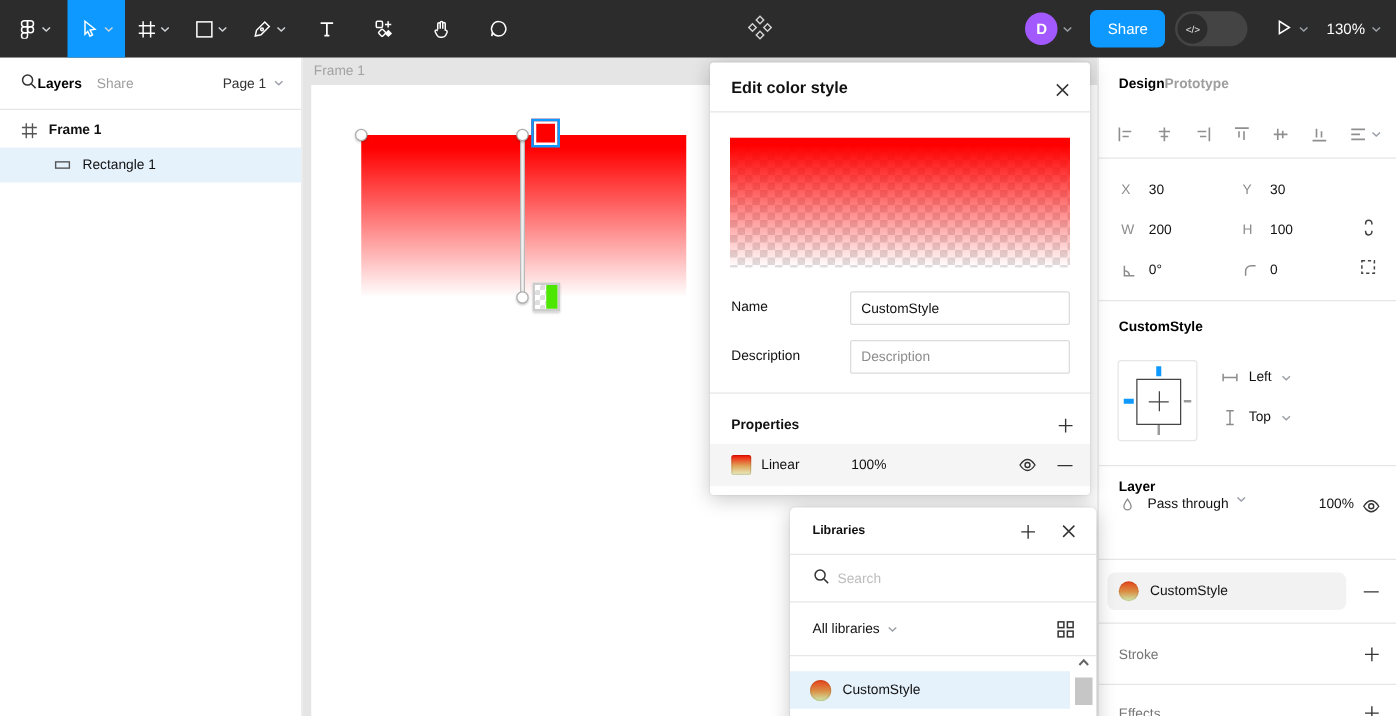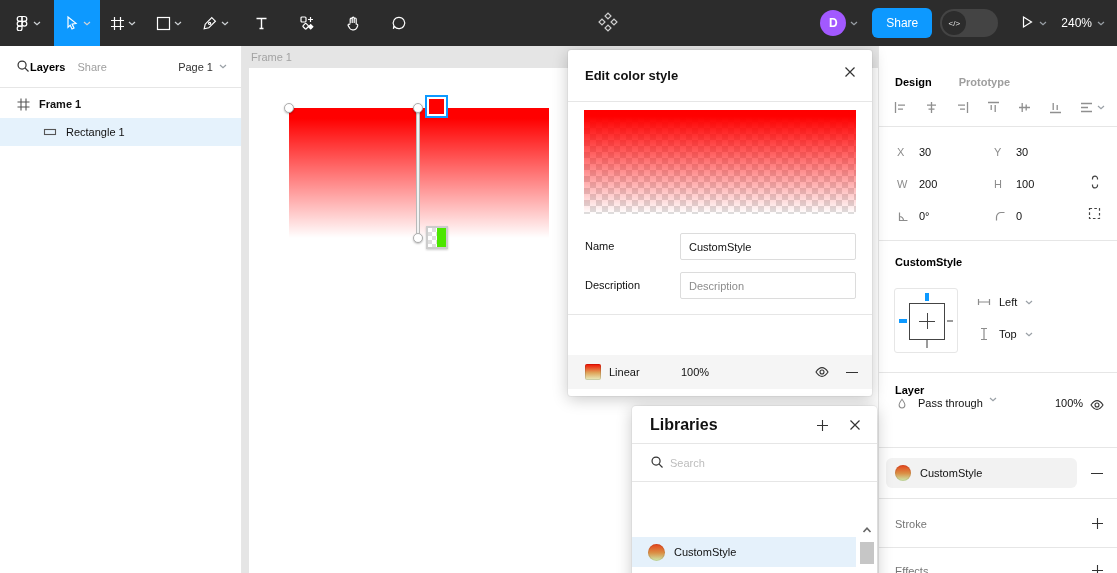--- a/index.html
+++ b/index.html
@@ -58,21 +58,21 @@
   .stop-green .solid { background:#4ce600; }
 
   .checker { background-color:#ffffff;
     background-image:linear-gradient(45deg,#dedede 25%,transparent 25%,transparent 75%,#dedede 75%),
                      linear-gradient(45deg,#dedede 25%,transparent 25%,transparent 75%,#dedede 75%);
     background-size:12px 12px; background-position:0 0,6px 6px; }
   .checker.small { background-size:8px 8px; background-position:0 0,4px 4px; }
 
   
   #edit-style-modal { position:absolute; left:568px; top:50px; width:304px; height:346px; background:#ffffff; border-radius:3px; box-shadow:0 3px 16px rgba(0,0,0,.22), 0 0 0 1px rgba(0,0,0,.04); z-index:30; }
-  .m-header { position:relative; height:52px; border-bottom:1px solid #e6e6e6; display:flex; align-items:center; }
+  .m-header { position:relative; height:40px; border-bottom:1px solid #e6e6e6; display:flex; align-items:center; }
   .m-title { margin-left:17px; font-size:13px; font-weight:700; }
   .m-close { position:absolute; right:12px; top:12px; width:20px; height:20px; display:flex; align-items:center; justify-content:center; }
   .x-glyph path { stroke:#333; stroke-width:1.2; fill:none; }
   .m-preview { position:absolute; left:16px; top:60px; width:272px; height:104px; overflow:hidden; }
   .m-preview .grad-overlay { position:absolute; inset:0; background:linear-gradient(180deg, #ff0000 0%, #ff0000 6%, rgba(77,230,0,0) 100%); }
   .m-field { position:absolute; left:0; width:100%; height:27px; }
   .m-field.name { top:183px; } .m-field.desc { top:222px; }
   .m-label { position:absolute; left:17px; top:7px; color:#111; }
   .m-input { position:absolute; left:112px; top:0; width:176px; height:27px; border:1px solid #dcdcdc; border-radius:2px; padding:0 8px; font:inherit; color:#111; outline:none; background:#fff; }
   .m-input::placeholder { color:#8c8c8c; }
@@ -88,21 +88,21 @@
   .m-prop-type { margin-left:8px; color:#111; }
   .m-prop-opacity { position:absolute; left:113px; color:#111; }
   .eye-btn { position:absolute; right:42px; top:9px; width:16px; height:16px; }
   .eye-glyph path, .eye-glyph circle { stroke:#333; stroke-width:1.1; fill:none; }
   .minus-btn { position:absolute; right:13px; width:14px; height:16px; display:flex; align-items:center; justify-content:center; }
   .minus-line { width:12px; height:0; border-top:1.4px solid #333; }
 
   
   #libraries-panel { position:absolute; left:632px; top:406px; width:245px; height:200px; background:#ffffff; border-radius:4px; box-shadow:0 3px 16px rgba(0,0,0,.22), 0 0 0 1px rgba(0,0,0,.04); z-index:40; }
   .lib-header { position:relative; height:38px; border-bottom:1px solid #e6e6e6; display:flex; align-items:center; }
-  .lib-title { margin-left:18px; font-weight:700; font-size:16px; }
+  .lib-title { margin-left:18px; font-weight:700; font-size:10px; }
   .lib-header .plus-btn { right:47px; top:11px; }
   .lib-header .m-close { right:12px; top:9px; }
   .lib-search { position:relative; height:38px; border-bottom:1px solid #e6e6e6; display:flex; align-items:center; }
   .lib-search .sicon { margin-left:18px; }
   .lib-search input { border:none; outline:none; margin-left:6px; width:150px; font:inherit; color:#111; }
   .lib-search input::placeholder { color:#bdbdbd; }
   .lib-filter { position:relative; height:43px; border-bottom:1px solid #e6e6e6; display:flex; align-items:center; }
   .lib-filter-label { margin-left:18px; color:#111; }
   .lib-filter .chev { margin-left:6px; }
   .grid-btn { position:absolute; right:17px; top:14px; width:16px; height:16px; }
@@ -113,21 +113,21 @@
   .lib-item .swatch-circle { margin-left:16px; }
   .lib-item-name { margin-left:9px; color:#111; }
   .lib-scroll { position:absolute; right:2px; top:115px; width:16px; height:85px; }
   .scroll-up { position:absolute; left:1px; top:2px; width:14px; height:14px; }
   .scroll-up path { stroke:#666; stroke-width:1.6; fill:none; }
   .scroll-thumb { position:absolute; left:1px; top:21px; width:14px; height:22px; background:#c6c6c6; }
 
   
   #right-sidebar { position:absolute; left:878px; top:46px; width:239px; height:527px; background:#ffffff; border-left:1px solid #e6e6e6; z-index:10; }
   .rs-div { position:absolute; left:0; width:100%; height:1px; background:#e6e6e6; }
-  .rs-tabs { position:absolute; left:16px; top:0; height:42px; display:flex; align-items:flex-end; gap:27px; }
+  .rs-tabs { position:absolute; left:16px; top:0; height:42px; display:flex; align-items:center; gap:0; }
   .rs-tab { font-weight:700; color:#000; }
   .rs-tab.inactive { font-weight:700; color:#9e9e9e; }
   .align-row { position:absolute; left:14px; right:12px; top:42px; height:38px; display:flex; align-items:center; justify-content:space-between; }
   .aicon { stroke:#8f8f8f; fill:none; stroke-width:1.3; }
   .align-last { display:flex; align-items:center; gap:3px; }
   .prop-cell { position:absolute; display:flex; align-items:center; height:24px; }
   .prop-label { color:#8c8c8c; width:14px; }
   .prop-value { color:#111; margin-left:8px; }
   .gicon { stroke:#8c8c8c; fill:none; stroke-width:1.2; }
   .dicon { stroke:#444; fill:none; stroke-width:1.2; }
@@ -277,21 +277,21 @@
         <span>
           <svg width="14" height="14" viewBox="0 0 14 14" style="stroke:#fff;fill:none;stroke-width:1.2">
               <path d="M3.5 2 L11.5 7 L3.5 12 Z"></path>
             </svg>
         </span>
         <svg class="chev" viewBox="0 0 8 5">
             <path d="M1 1 L4 3.8 L7 1"></path>
           </svg>
       </div>
       <div class="zoom-menu">
-        <span>240%</span>
+        <span>130%</span>
         <svg class="chev" viewBox="0 0 8 5">
             <path d="M1 1 L4 3.8 L7 1"></path>
           </svg>
       </div>
     </div>
   </header>
 
   <aside id="left-sidebar">
     <div class="ls-header">
       <span class="sicon">
@@ -356,20 +356,28 @@
     </div>
     <div class="m-field name">
       <span class="m-label">Name</span>
       <input class="m-input" type="text" value="CustomStyle" style="">
     </div>
     <div class="m-field desc">
       <span class="m-label">Description</span>
       <input class="m-input" type="text" placeholder="Description" style="">
     </div>
     <div class="m-div"></div>
+    <div class="m-props-header">
+      <span class="m-props-title">Properties</span>
+      <button class="plus-btn">
+        <svg class="plus-glyph" width="13" height="13" viewBox="0 0 13 13">
+            <path d="M6.5 1 v11 M1 6.5 h11"></path>
+          </svg>
+      </button>
+    </div>
     <div class="m-prop-row">
       <span class="swatch-sq"></span>
       <span class="m-prop-type">Linear</span>
       <span class="m-prop-opacity">100%</span>
       <button class="eye-btn">
         <svg class="eye-glyph" width="16" height="16" viewBox="0 0 16 16">
           <path d="M2 8 C4 4.9 6 3.6 8 3.6 s4 1.3 6 4.4 c-2 3.1-4 4.4-6 4.4 S4 11.1 2 8 Z"></path>
             <circle cx="8" cy="8" r="2"></circle>
         </svg>
       </button>
@@ -394,20 +402,34 @@
       </button>
     </div>
     <div class="lib-search">
       <span class="sicon">
         <svg width="14" height="14" viewBox="0 0 15 15" style="stroke:#333;fill:none;stroke-width:1.3">
             <circle cx="6.5" cy="6.5" r="4.3"></circle>
             <path d="M9.8 9.8 L13.4 13.4"></path>
           </svg>
       </span>
       <input type="text" placeholder="Search" style="">
+    </div>
+    <div class="lib-filter">
+      <span class="lib-filter-label">All libraries</span>
+      <svg class="chev" viewBox="0 0 8 5">
+          <path d="M1 1 L4 3.8 L7 1"></path>
+        </svg>
+      <button class="grid-btn">
+        <svg class="grid-glyph" width="15" height="15" viewBox="0 0 15 15">
+          <rect x="1.5" y="1.5" width="4.6" height="4.6"></rect>
+            <rect x="8.9" y="1.5" width="4.6" height="4.6"></rect>
+          <rect x="1.5" y="8.9" width="4.6" height="4.6"></rect>
+            <rect x="8.9" y="8.9" width="4.6" height="4.6"></rect>
+        </svg>
+      </button>
     </div>
     <div class="lib-item">
       <span class="swatch-circle"></span>
       <span class="lib-item-name">CustomStyle</span>
     </div>
     <div class="lib-scroll">
       <span class="scroll-up">
         <svg width="14" height="14" viewBox="0 0 14 14">
             <path d="M3.5 9 L7 5.2 L10.5 9"></path>
           </svg>

